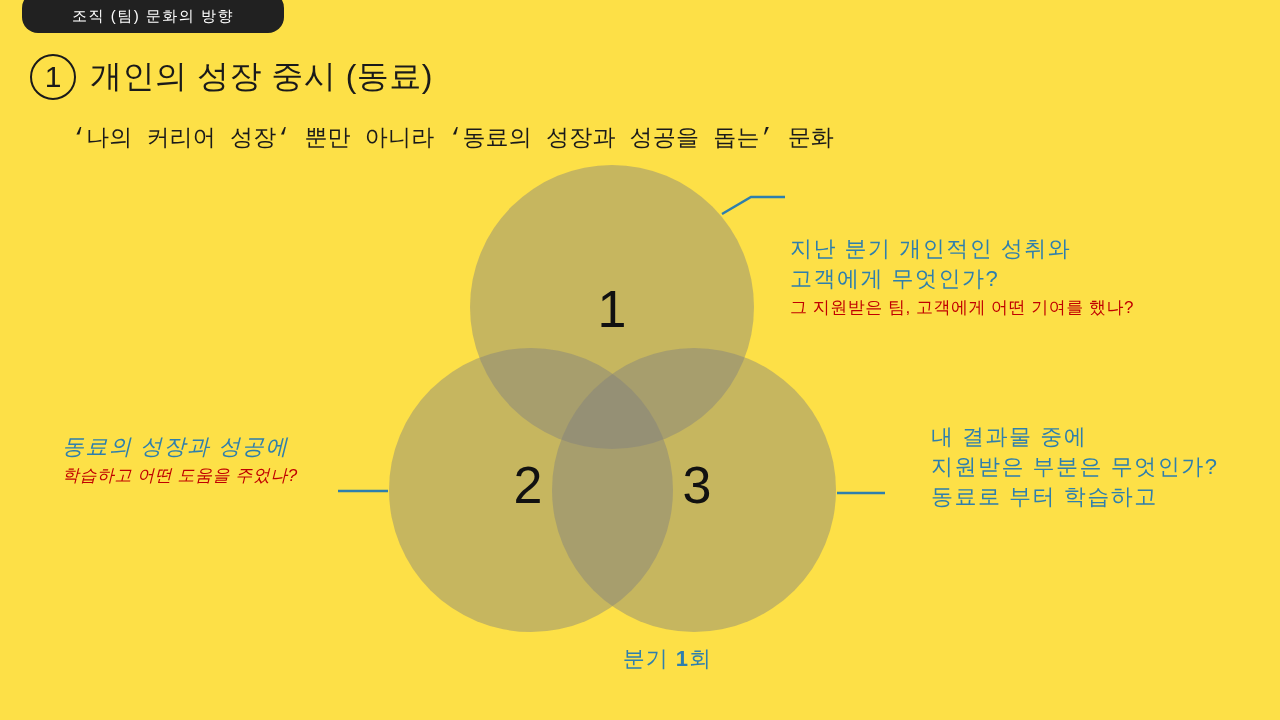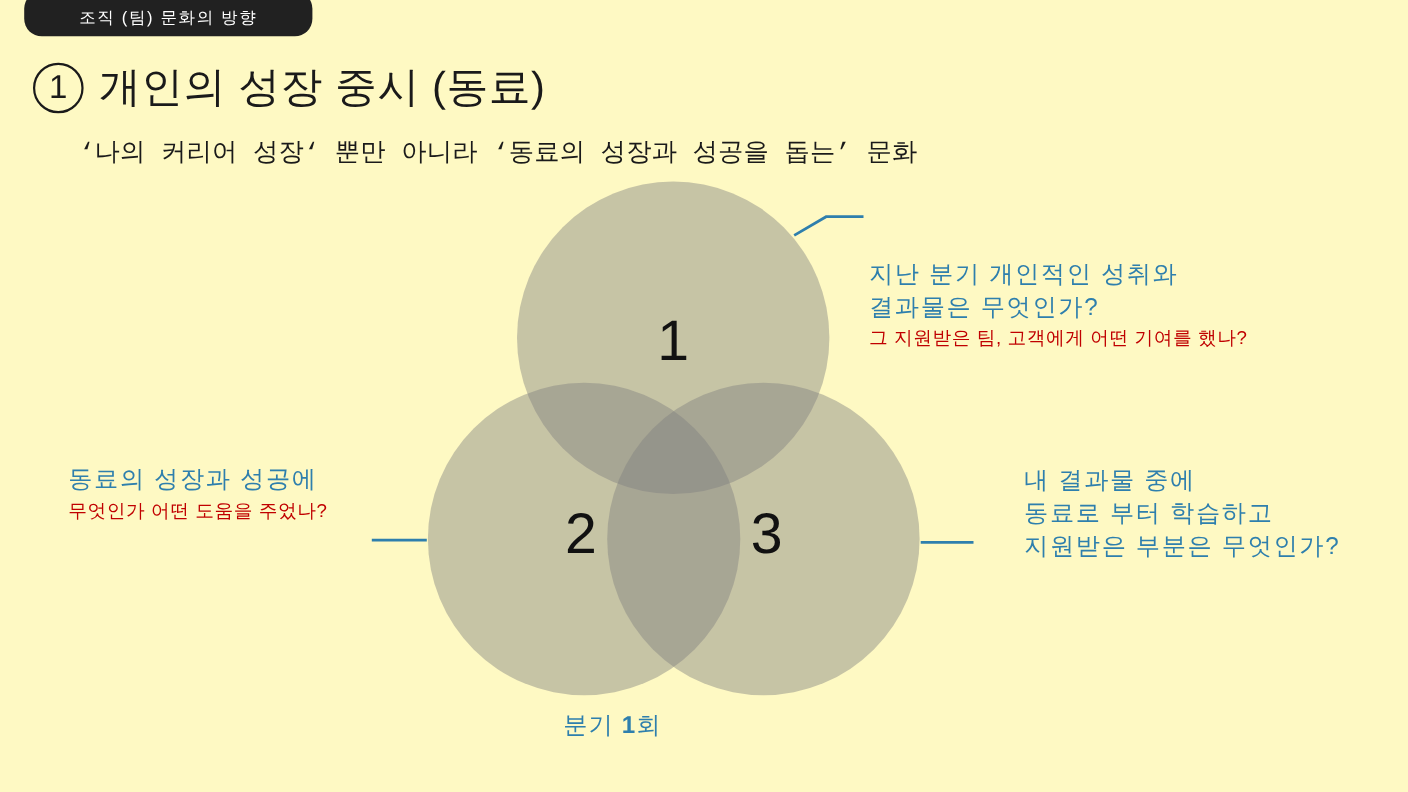--- a/index.html
+++ b/index.html
@@ -1,59 +1,59 @@
 <!DOCTYPE html>
 <html style="--blue: #2E7FAD; --red: #C00000;"><head>
 <meta charset="utf-8">
 <style>
   html,body{margin:0;padding:0;background:#e9e9e9;}
   .slide{
-    position:relative;width:1280px;height:720px;background:#fef9c3;
+    position:relative;width:1280px;height:720px;background:#fde047;
     overflow:hidden;font-family:"Liberation Sans","DejaVu Sans",sans-serif;
   }
   
   .badge{
     position:absolute;left:22px;top:-8px;width:262px;height:41px;
     background:#212121;border-radius:16px;
     display:flex;align-items:center;justify-content:center;
     padding-top:7px;box-sizing:border-box;
   }
   .badge span{color:#ffffff;font-size:15px;letter-spacing:1.5px;}
   
   .title-row{
     position:absolute;left:30px;top:54px;display:flex;align-items:center;gap:14px;
     color:#1a1a1a;
   }
   .num-circle{
     width:42px;height:42px;border:2.5px solid #1a1a1a;border-radius:50%;
     display:flex;align-items:center;justify-content:center;
     font-size:30px;line-height:1;flex:0 0 auto;
   }
-  .title-text{font-size:38px;letter-spacing:0.5px;white-space:nowrap;}
+  .title-text{font-size:32px;letter-spacing:0.5px;white-space:nowrap;}
   .subtitle{
     position:absolute;left:72px;top:122px;font-size:23px;color:#1a1a1a;
     letter-spacing:0.2px;white-space:nowrap;font-family:Liberation Mono, monospace;
   }
   
   .venn-svg{position:absolute;left:0;top:0;pointer-events:none;}
   
   .callout{position:absolute;white-space:nowrap;}
   .callout .q{
     margin:0;font-size:22px;line-height:30px;letter-spacing:1.5px;
     color:var(--blue);
   }
   .callout .note{
     margin:3px 0 0 0;font-size:17px;line-height:22px;letter-spacing:0.5px;
     color:var(--red);
   }
   .callout-top{left:790px;top:190px;margin-top:44px;}
-  .callout-left{left:62px;top:421px;}
+  .callout-left{left:62px;top:432px;font-style:italic;}
   .callout-right{left:931px;top:422px;}
   .footer-label{
-    position:absolute;left:512px;top:644px;width:200px;text-align:left;
+    position:absolute;left:512px;top:644px;width:200px;text-align:right;
     font-size:22px;color:var(--blue);letter-spacing:1px;
   }
   .footer-label b{font-weight:bold;}
 </style>
 </head>
 <body>
 
 <div class="slide">
 
   <div class="badge">
@@ -80,30 +80,30 @@
     </g>
     <g stroke="#2E7FAD" stroke-width="2.5" fill="none">
       <polyline points="722,214 751,197 785,197"></polyline>
       <line x1="338" y1="491" x2="388" y2="491"></line>
       <line x1="837" y1="493" x2="885" y2="493"></line>
     </g>
   </svg>
 
   <div class="callout callout-top">
     <p class="q">지난 분기 개인적인 성취와</p>
-    <p class="q">결과물은 무엇인가?</p>
+    <p class="q">고객에게 무엇인가?</p>
     <p class="note">그 지원받은 팀, 고객에게 어떤 기여를 했나?</p>
   </div>
 
   <div class="callout callout-left">
     <p class="q">동료의 성장과 성공에</p>
-    <p class="note">무엇인가 어떤 도움을 주었나?</p>
+    <p class="note">학습하고 어떤 도움을 주었나?</p>
   </div>
 
   <div class="callout callout-right">
     <p class="q">내 결과물 중에</p>
+    <p class="q">지원받은 부분은 무엇인가?</p>
     <p class="q">동료로 부터 학습하고</p>
-    <p class="q">지원받은 부분은 무엇인가?</p>
   </div>
 
   <div class="footer-label"><span>분기 </span><b>1</b><span>회</span></div>
 
 </div>
 
 </body></html>

